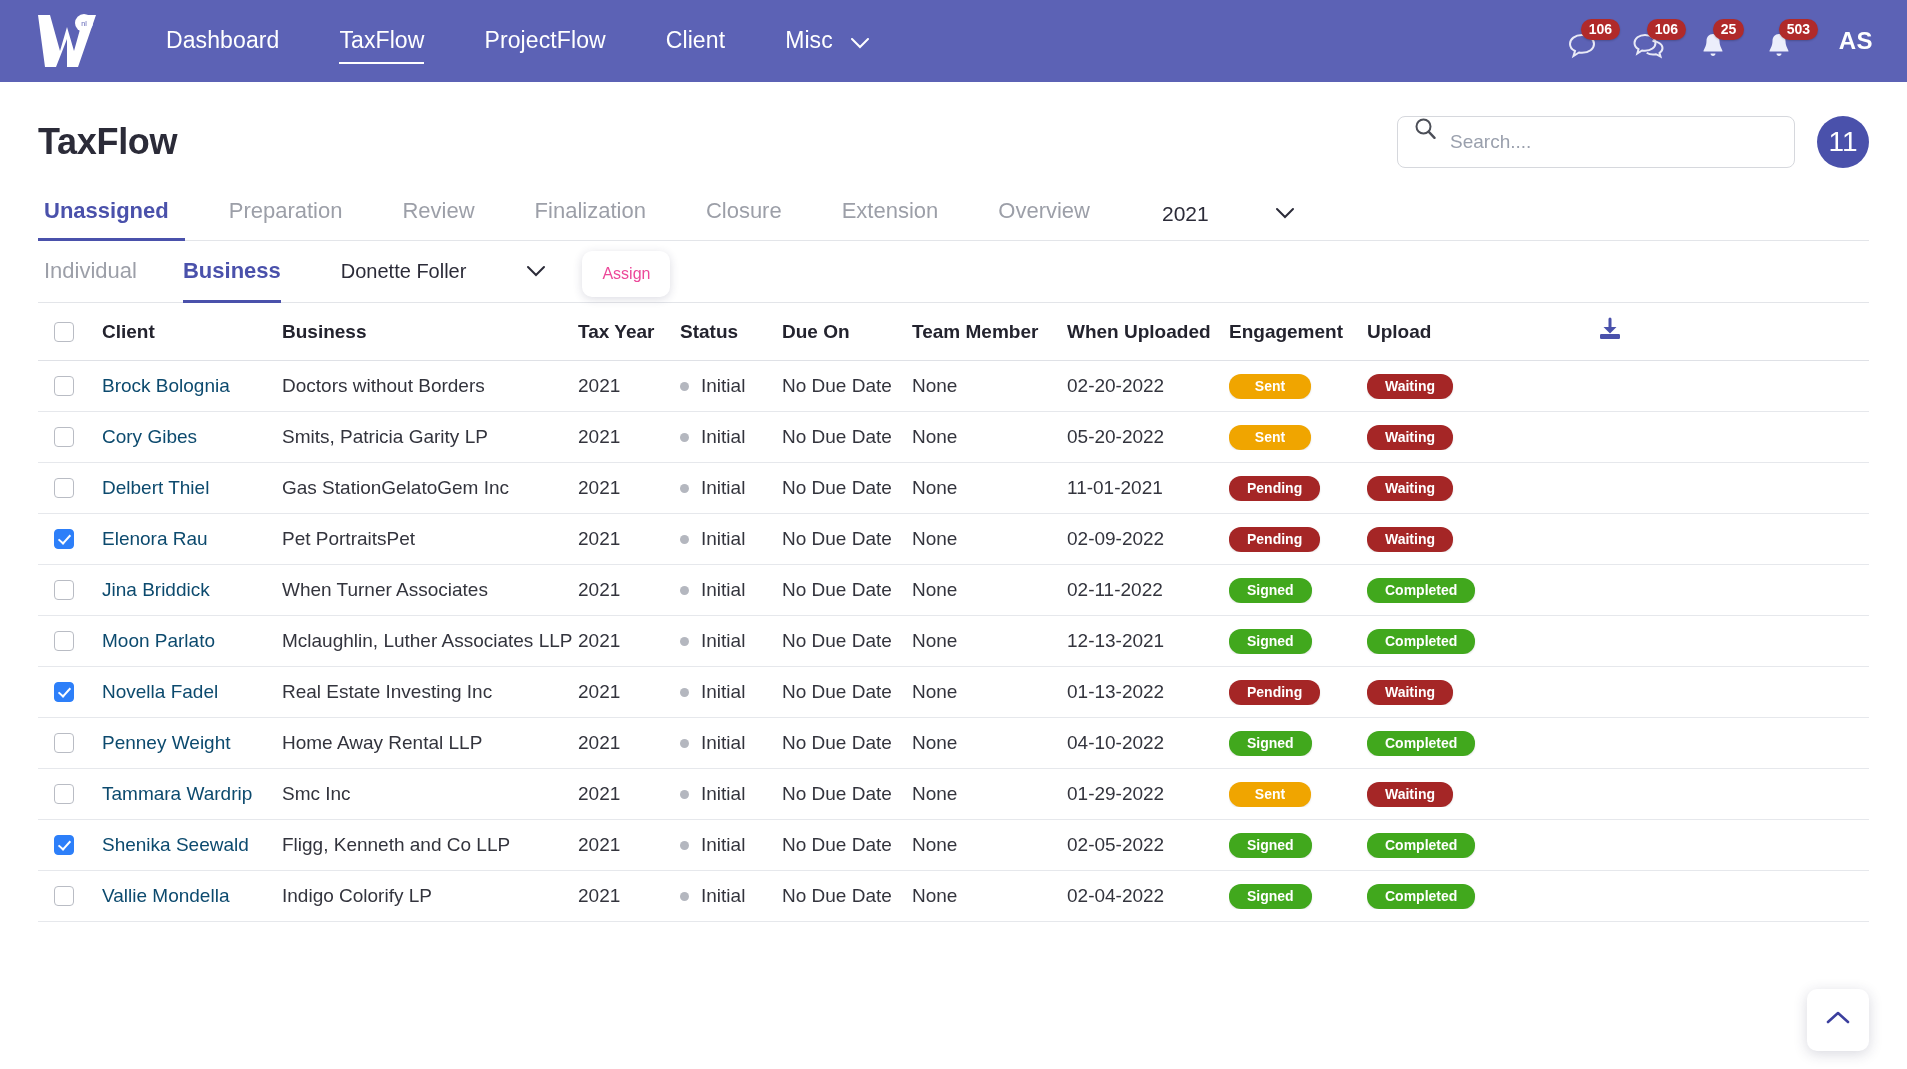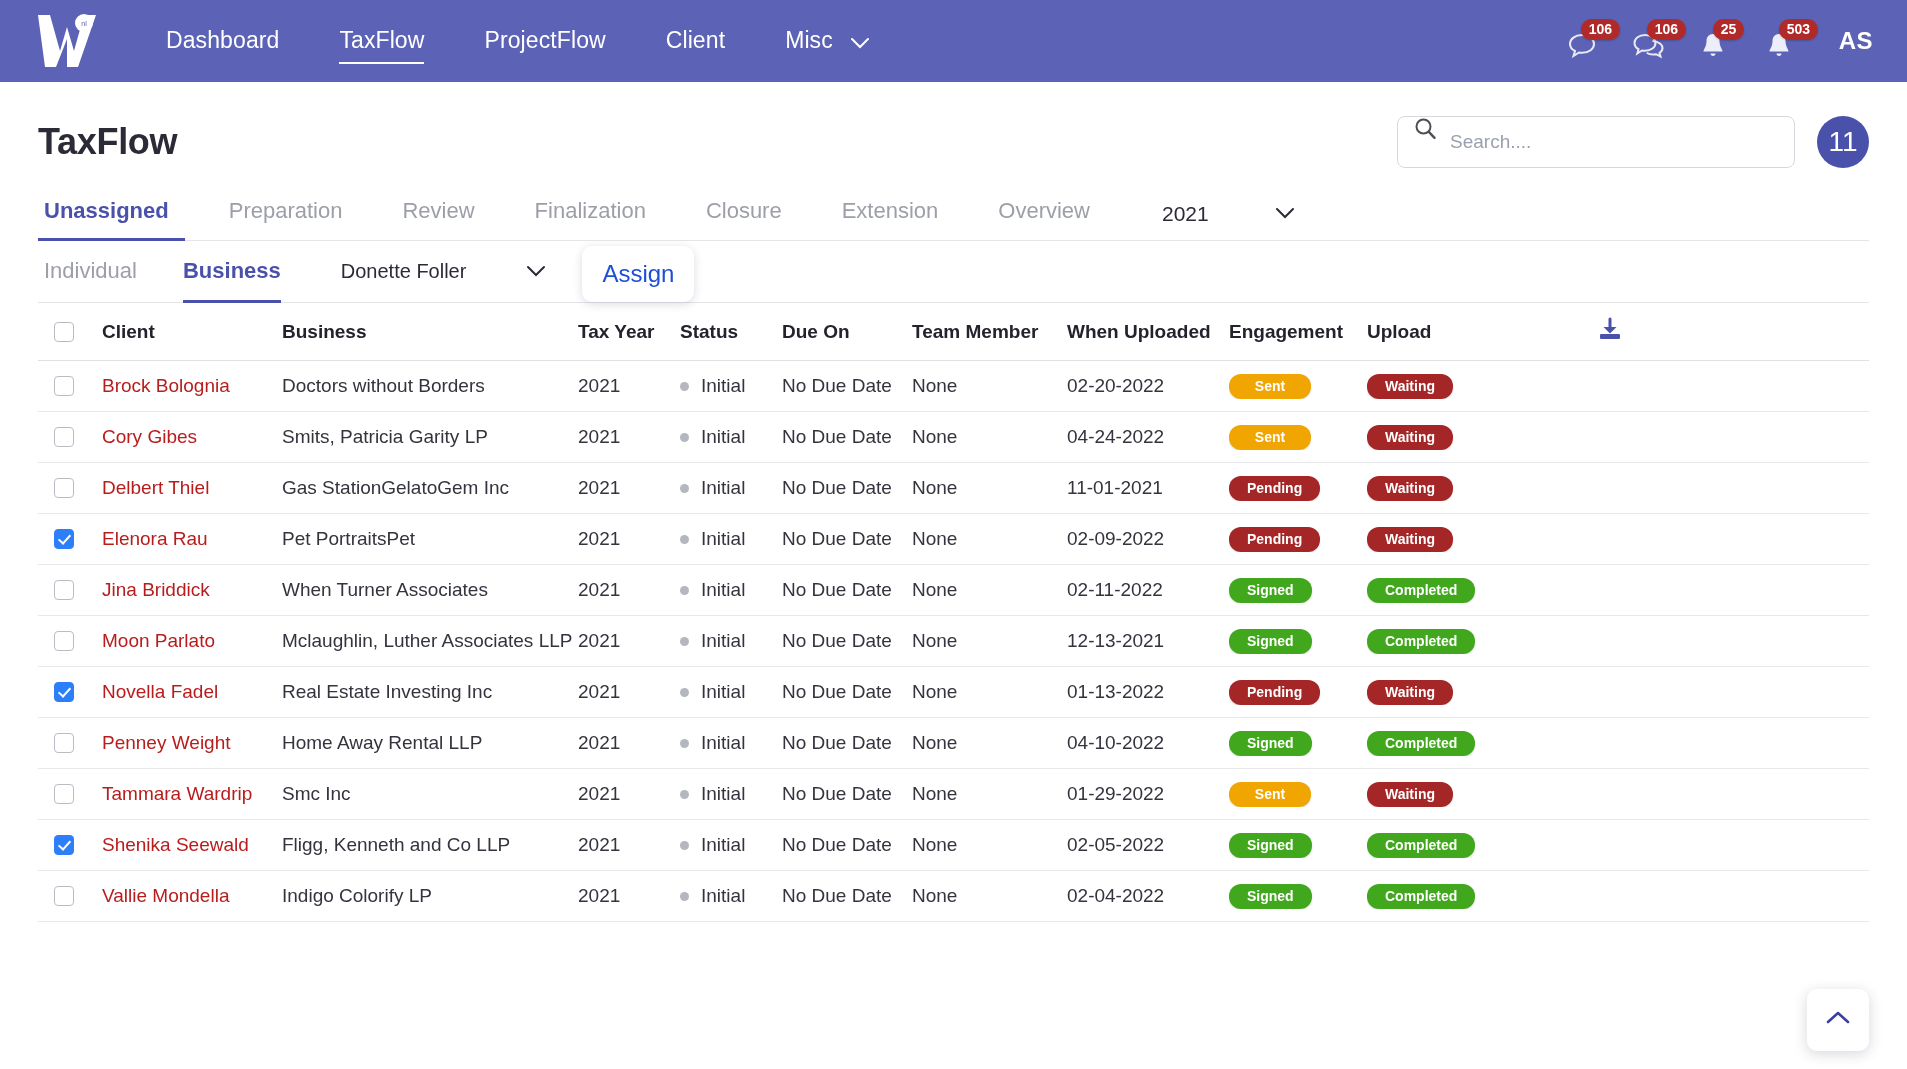--- a/index.html
+++ b/index.html
@@ -227,22 +227,22 @@
     margin-left: 14px;
     cursor: pointer;
   }
   .member-select .mv { font-size: 20px; color: #2b2b38; }
   .assign-btn {
     margin-left: 36px;
     background: #ffffff;
     border: none;
     border-radius: 10px;
     box-shadow: 0 2px 10px rgba(40,40,80,.16);
-    color: #1d4ed8;
-    font-size: 24px;
+    color: #ec4899;
+    font-size: 16px;
     font-family: "Liberation Sans", sans-serif;
     padding: 14px 20px;
     cursor: pointer;
     position: relative;
     top: 2px;
   }
 
   
   .table {
     width: 1831px;
@@ -278,21 +278,21 @@
   .c-year    { width: 102px; }
   .c-status  { width: 102px; }
   .c-due     { width: 130px; }
   .c-team    { width: 155px; }
   .c-when    { width: 162px; }
   .c-eng     { width: 138px; }
   .c-upload  { width: 162px; }
   .c-dl      { width: 120px; justify-content: flex-end; padding-right: 26px;}
 
   .client-link {
-    color: #b91c1c;
+    color: #0c4a6e;
     cursor: pointer;
   }
 
   .chk {
     width: 20px; height: 20px;
     border: 1.5px solid #b9bcc4;
     border-radius: 4px;
     background: #fff;
     cursor: pointer;
     display:inline-block;
@@ -553,21 +553,21 @@
             <span class="client-link">Cory Gibes</span>
           </div>
           <div class="cell c-biz">Smits, Patricia Garity LP</div>
           <div class="cell c-year">2021</div>
           <div class="cell c-status">
             <span class="dot"></span>
             <span>Initial</span>
           </div>
           <div class="cell c-due">No Due Date</div>
           <div class="cell c-team">None</div>
-          <div class="cell c-when">04-24-2022</div>
+          <div class="cell c-when">05-20-2022</div>
           <div class="cell c-eng">
             <span class="pill sent">Sent</span>
           </div>
           <div class="cell c-upload">
             <span class="pill waiting">Waiting</span>
           </div>
           <div class="cell c-dl"></div>
         </div>
         <div class="trow">
           <div class="cell c-check">

